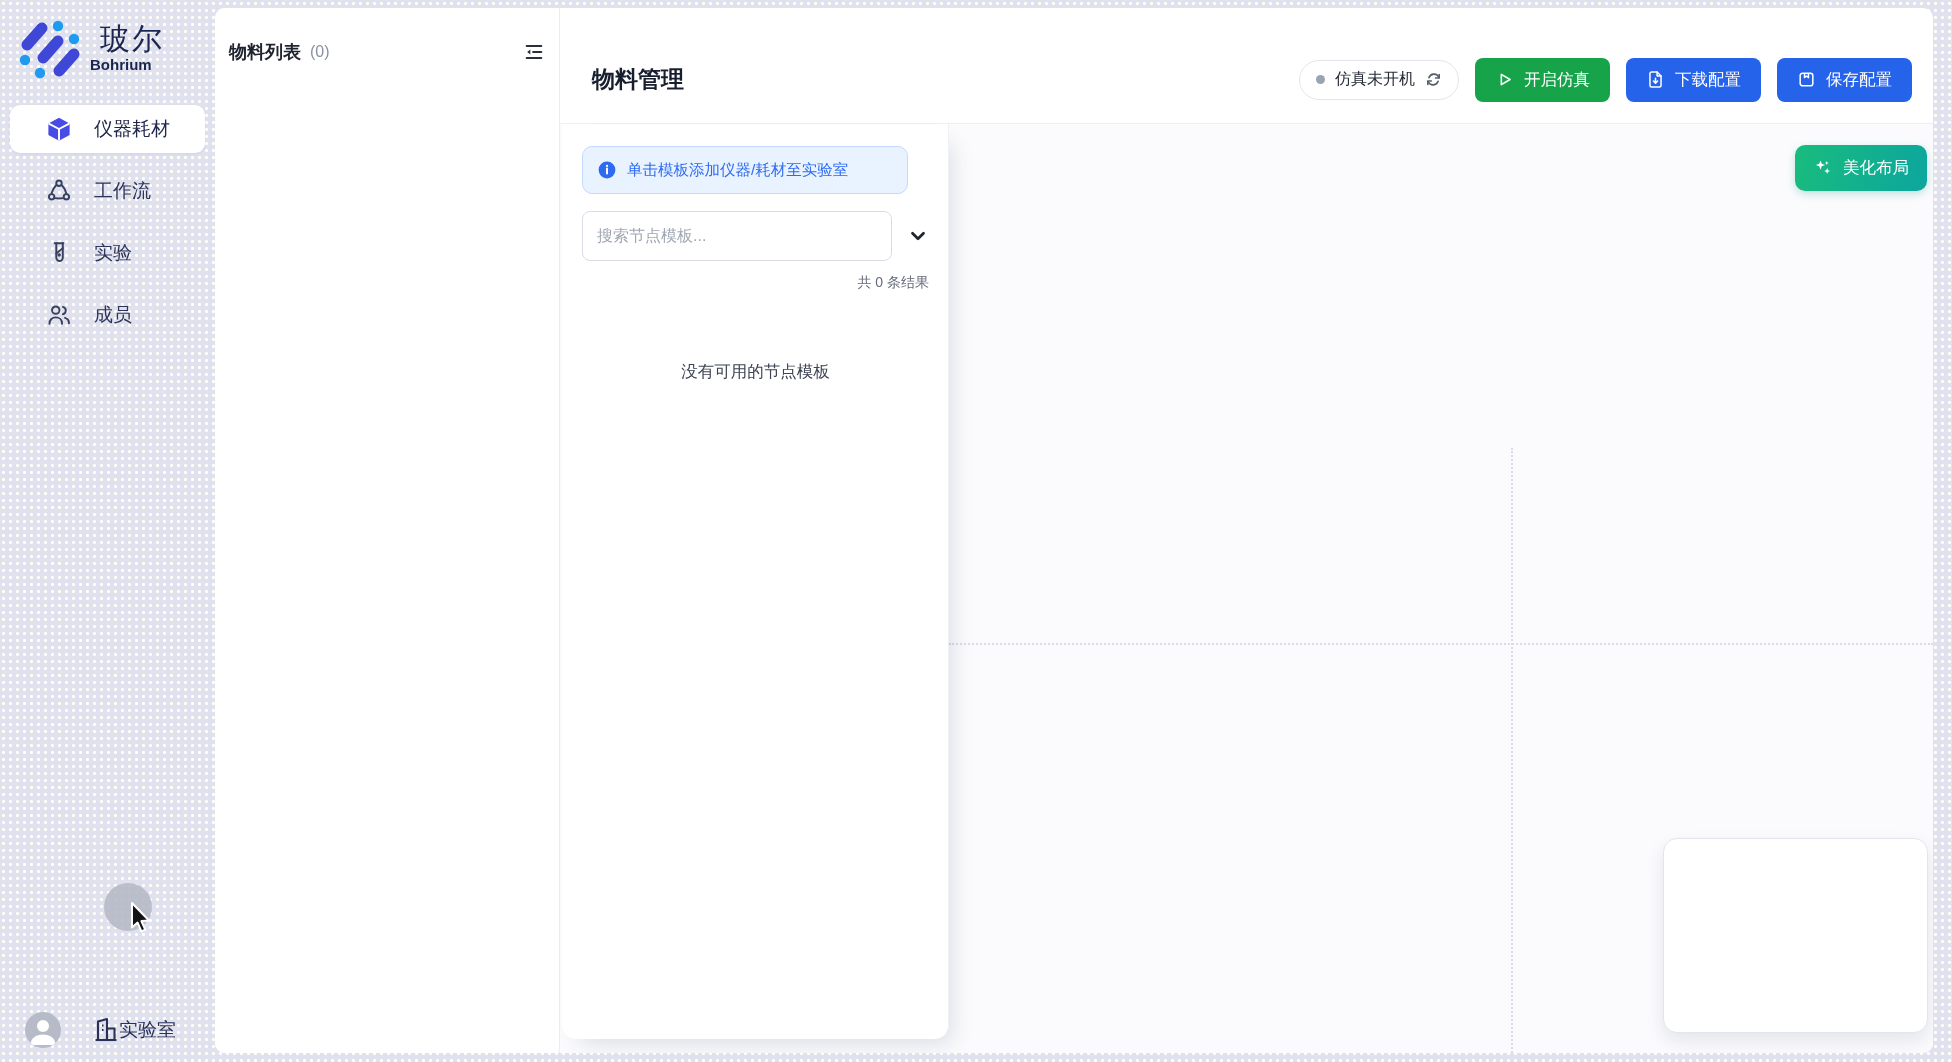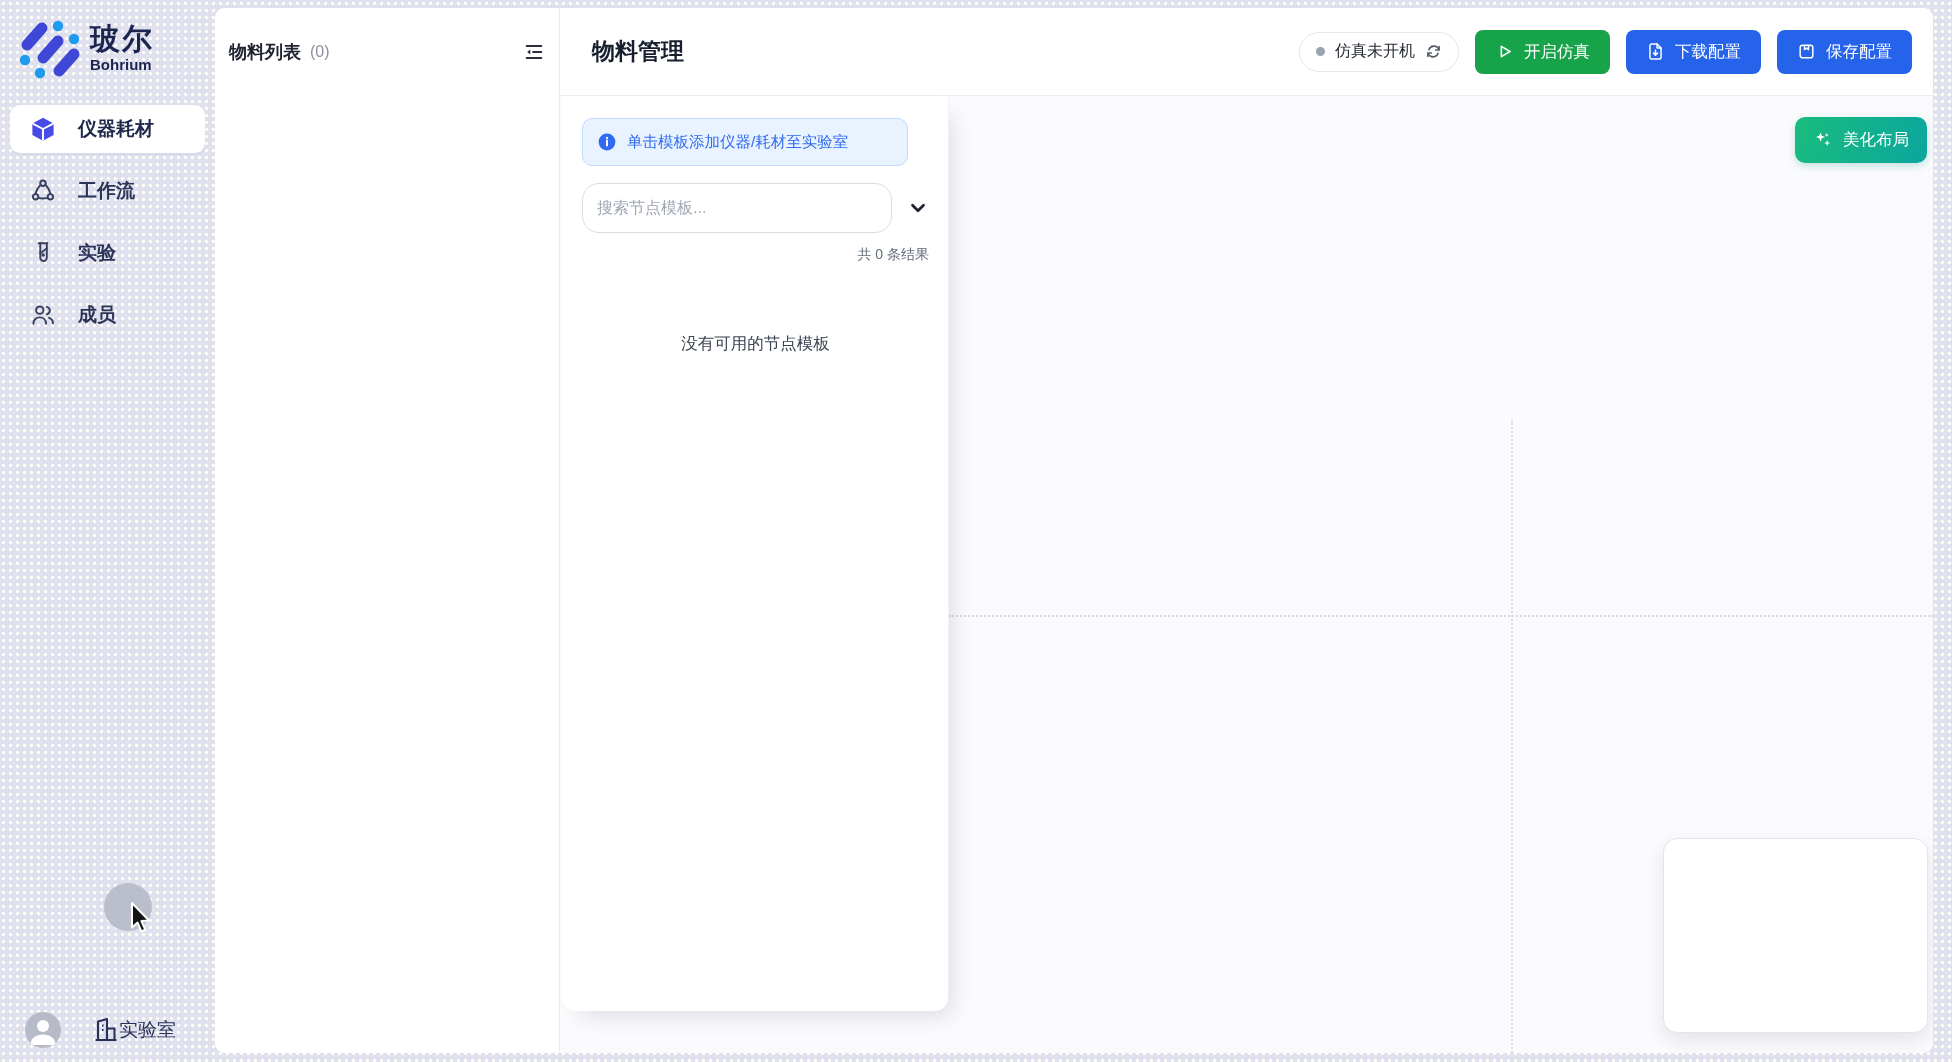--- a/index.html
+++ b/index.html
@@ -9,26 +9,26 @@
     position:relative;
     background-color:#dfe1ef;
     background-image:radial-gradient(circle, #ffffff 1.2px, #efe9da 1.7px, rgba(0,0,0,0) 2.1px);
     background-size:7px 7px;
   }
 
   
   .sidebar { position:absolute; left:0; top:0; width:215px; height:1062px; }
   .logo-row { position:absolute; left:16px; top:16px; display:flex; align-items:center; gap:10px; }
   .logo-mark { width:64px; height:64px; }
-  .brand-name { font-size:30px; font-weight:bold; color:#1b2550; letter-spacing:2px; line-height:1.05; }
+  .brand-name { font-size:30px; font-weight:normal; color:#1b2550; letter-spacing:2px; line-height:1.05;margin-left:10px; }
   .brand-sub { font-size:15px; font-weight:bold; color:#1b2550; margin-top:2px; }
 
   .nav { position:absolute; left:10px; top:105px; width:195px; display:flex; flex-direction:column; gap:14px; }
-  .nav-item { height:48px; border-radius:10px; display:flex; align-items:center; padding-left:20px; gap:22px;
-    color:#2c3458; font-size:19px; font-weight:700; cursor:pointer; }
+  .nav-item { height:48px; border-radius:10px; display:flex; align-items:center; padding-left:36px; gap:22px;
+    color:#2c3458; font-size:19px; font-weight:400; cursor:pointer; }
   .nav-item.active { background:#ffffff; box-shadow:0 1px 3px rgba(40,50,90,.08); color:#20284c; }
   .nav-icon { width:26px; height:26px; flex:0 0 26px; color:#39415f; }
 
   .user-row { position:absolute; left:25px; bottom:14px; display:flex; align-items:center; }
   .avatar { width:36px; height:36px; border-radius:50%; background:#b7bbc8; overflow:hidden; }
   .lab { display:flex; align-items:center; margin-left:32px; color:#2a3157; font-size:19px; font-weight:400; }
   .lab-icon { width:26px; height:28px; color:#2a3157; }
 
   
   .cursor-halo { position:absolute; left:104px; top:883px; width:48px; height:48px; border-radius:50%;
@@ -42,21 +42,21 @@
   
   .mat-panel { width:345px; border-right:1px solid #ebedf3; background:#fff; flex:0 0 345px; }
   .mat-head { display:flex; align-items:center; padding:32px 14px 0 14px; }
   .mat-title { font-size:18px; font-weight:bold; color:#1f2430; }
   .mat-count { font-size:16px; color:#8a90a0; margin-left:9px; }
   .fold-btn { margin-left:auto; width:22px; height:22px; color:#2b2f3a; cursor:pointer; }
 
   
   .right { flex:1; display:flex; flex-direction:column; min-width:0; }
   .topbar { height:88px; border-bottom:1px solid #eceef4; display:flex; align-items:center;
-    padding:0 21px 0 32px; background:#fff; }
+    padding:0 21px 0 32px; background:#fff;margin-top:28px; }
   .page-title { font-size:23px; font-weight:bold; color:#171e2e; }
   .topbar-controls { margin-left:auto; display:flex; align-items:center; gap:16px; }
 
   .status-pill { display:flex; align-items:center; gap:10px; height:40px; padding:0 16px;
     border:1px solid #e4e6ec; border-radius:20px; background:#fff; }
   .status-dot { width:9px; height:9px; border-radius:50%; background:#9aa3b2; }
   .status-label { font-size:16px; color:#262b36; }
   .refresh-icon { width:17px; height:17px; color:#565c68; cursor:pointer; }
 
   .btn { height:44px; border:none; border-radius:8px; padding:8px 20px; display:inline-flex; align-items:center;
@@ -70,21 +70,21 @@
   .guide-h { position:absolute; left:389px; right:0; top:519px; border-top:2px dotted #d9daea; height:0; }
   .guide-v { position:absolute; left:951px; top:324px; bottom:0; border-left:2px dotted #d9daea; width:0; }
 
   .tpl-card { position:absolute; left:2px; top:0; width:387px; height:915px; background:#fff;
     border-right:1px solid #f0f1f6; border-radius:0 0 14px 14px; padding:22px 20px;
     box-shadow:10px 12px 22px -8px rgba(45,55,90,.16); }
   .banner { width:326px; height:48px; border-radius:10px; background:#e9f2ff; border:1px solid #c3d9ff;
     display:flex; align-items:center; gap:11px; padding:0 15px; color:#2e6bf0; font-size:15.5px; }
   .info-icon { width:18px; height:18px; flex:0 0 18px; }
   .search-row { margin-top:17px; display:flex; align-items:center; width:347px; }
-  .search-input { width:310px; height:50px; border:1px solid #d9dce4; border-radius:17px; padding:0 14px;
+  .search-input { width:310px; height:50px; border:1px solid #d9dce4; border-radius:8px; padding:0 14px;
     font-size:16px; color:#1d4ed8; outline:none; font-family:inherit; background:#fff; }
   .search-input::placeholder { color:#a0a7b4; }
   .chevron { margin-left:auto; width:22px; height:22px; color:#20252f; cursor:pointer; }
   .result-count { width:347px; margin-top:13px; text-align:right; font-size:14px; color:#646b7a; }
   .empty-msg { width:347px; margin-top:69px; text-align:center; font-size:16.5px; color:#3c4352; }
 
   .beautify-btn { position:absolute; top:21px; right:6px; height:46px; border:none; border-radius:10px;
     padding:0 18px; display:inline-flex; align-items:center; gap:10px; color:#fff; font-size:16.5px;
     font-weight:500; font-family:inherit; cursor:pointer;
     background:linear-gradient(105deg,#19bc7d,#0ca69e); box-shadow:0 3px 8px rgba(16,150,130,.25); }

